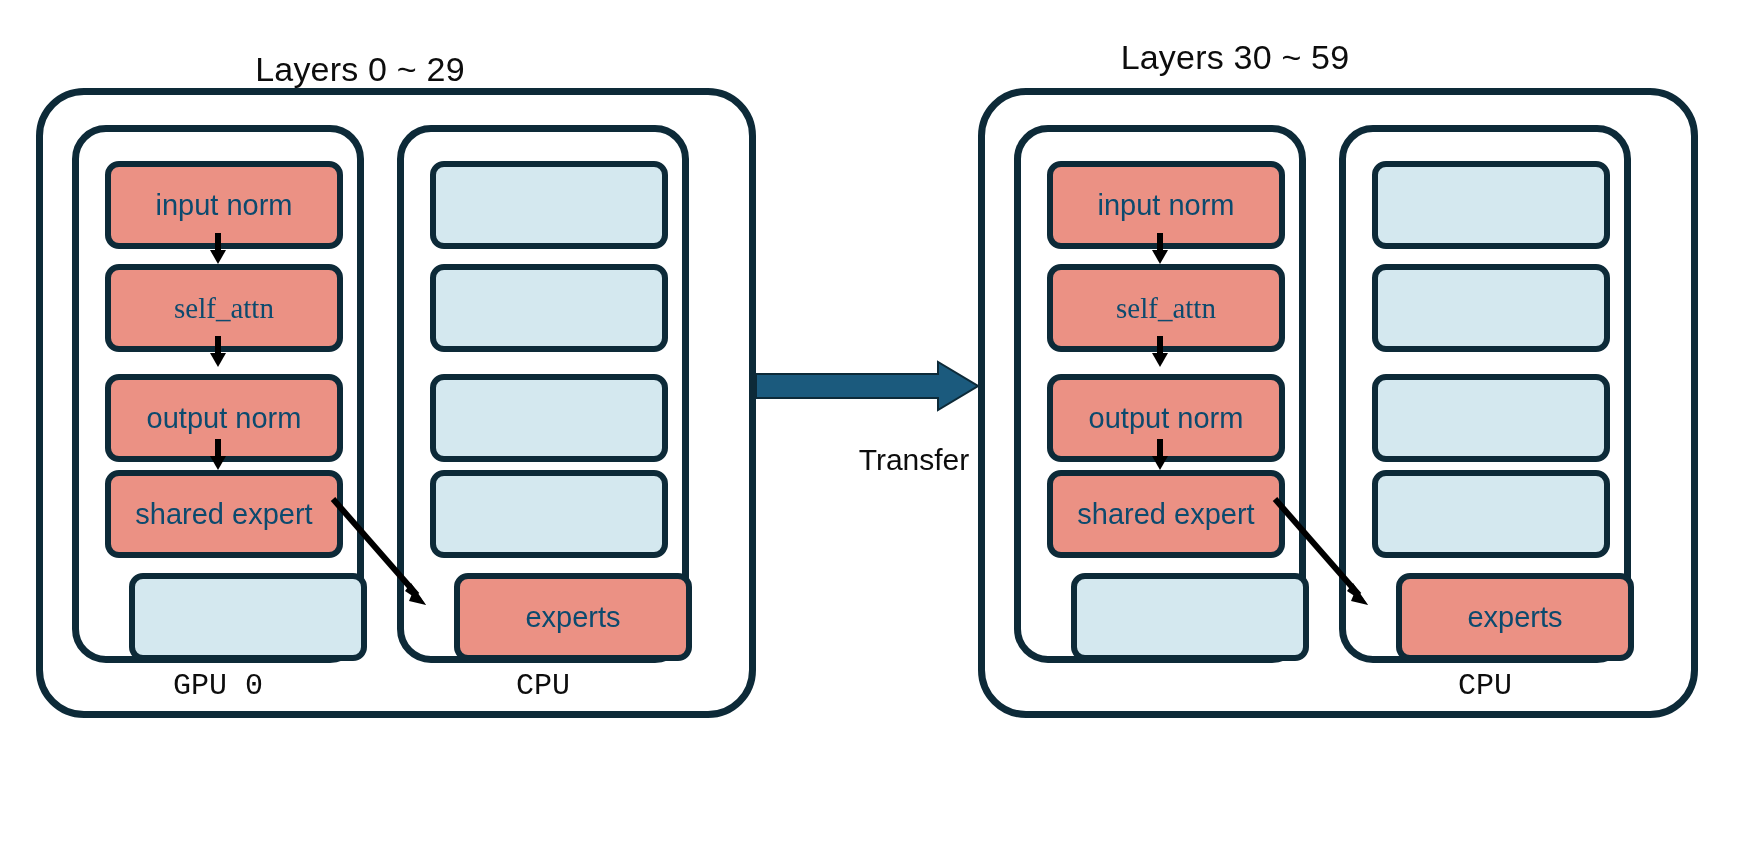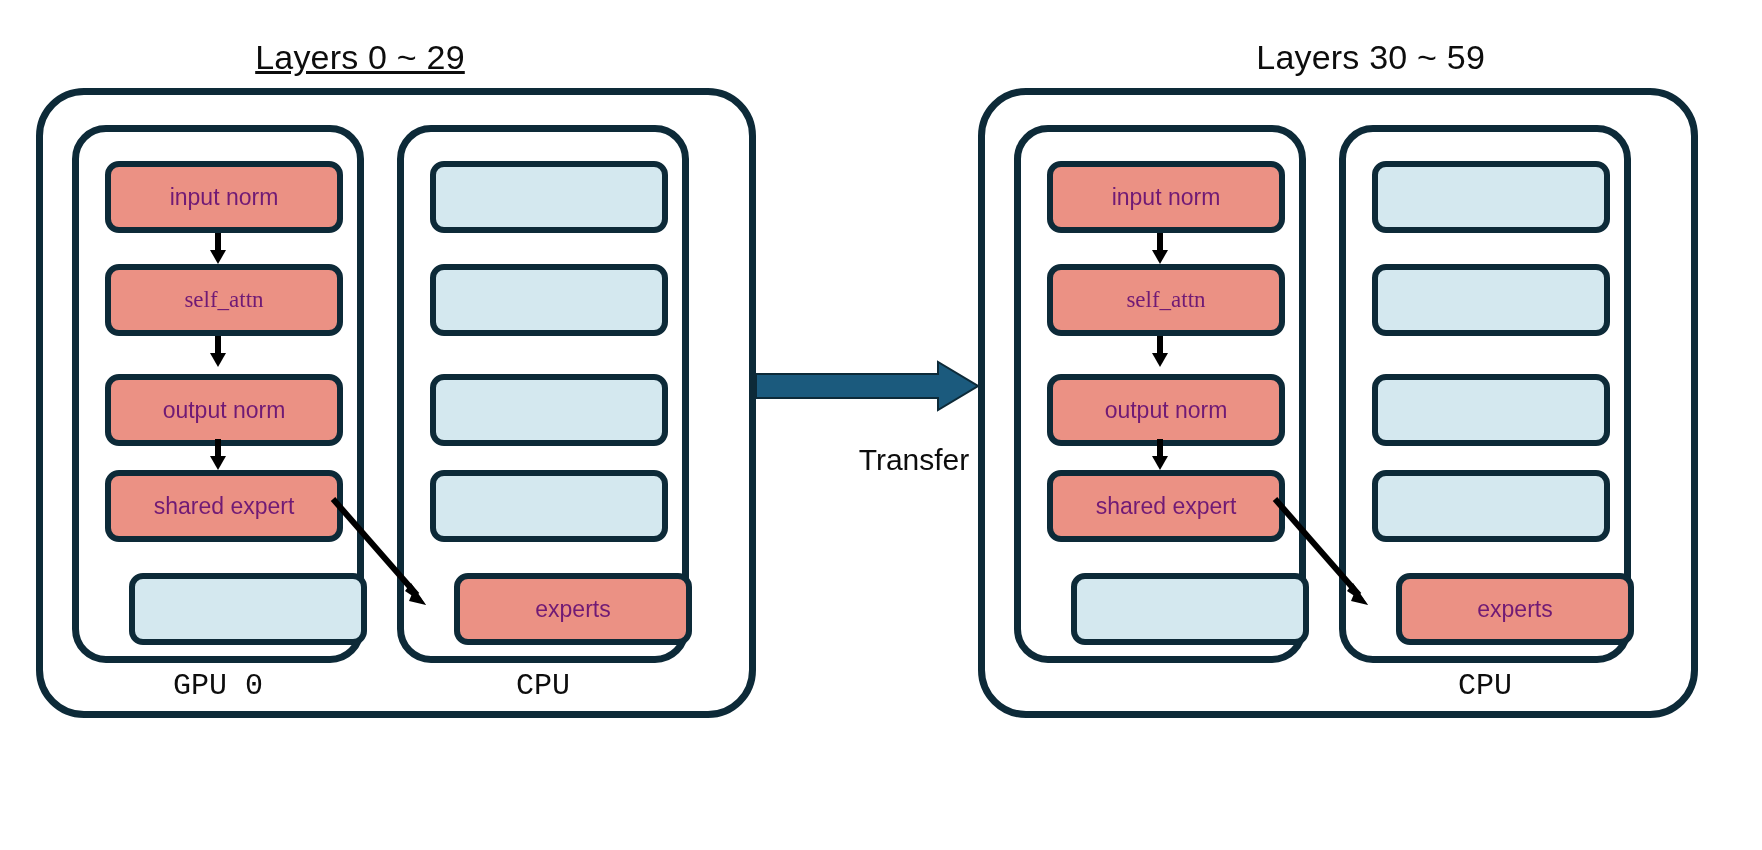--- a/index.html
+++ b/index.html
@@ -23,22 +23,22 @@
   
   .panel-title {
     position: absolute;
     font-size: 34px;
     color: #0d0d0d;
     white-space: nowrap;
     text-align: center;
     font-family: "Liberation Sans", sans-serif;
     letter-spacing: 0.2px;
   }
-  #title-left  { left: 110px;  top: 38px; width: 500px; text-decoration: underline; }
-  #title-right { left: 985px;  top: 38px; width: 500px; text-align: right; }
+  #title-left  { left: 110px;  top: 50px; width: 500px; }
+  #title-right { left: 985px;  top: 38px; width: 500px; }
 
   
   .device-shell {
     position: absolute;
     border: 7px solid #0d2a38;
     border-radius: 48px;
     background: #ffffff;
     box-sizing: border-box;
   }
   #device-left  { left: 36px;  top: 88px; width: 720px; height: 630px; }
@@ -56,29 +56,29 @@
     height: 538px;
   }
   .memory-column.gpu { left: 29px; }
   .memory-column.cpu { left: 354px; }
 
   
   .slot {
     position: absolute;
     left: 26px;
     width: 238px;
-    height: 72px;
+    height: 88px;
     border: 6px solid #0d2a38;
     border-radius: 14px;
     box-sizing: border-box;
     display: flex;
     align-items: center;
     justify-content: center;
-    font-size: 23px;
-    color: #701a75;
+    font-size: 29px;
+    color: #0c4a6e;
     font-family: "Liberation Sans", sans-serif;
     white-space: nowrap;
   }
   .slot.active { background: #eb9184; }
   .slot.empty  { background: #d4e8ef; }
 
   .slot.r0 { top: 29px; }
   .slot.r1 { top: 132px; font-family: Liberation Serif, serif; }
   .slot.r2 { top: 242px; }
   .slot.r3 { top: 338px; }

